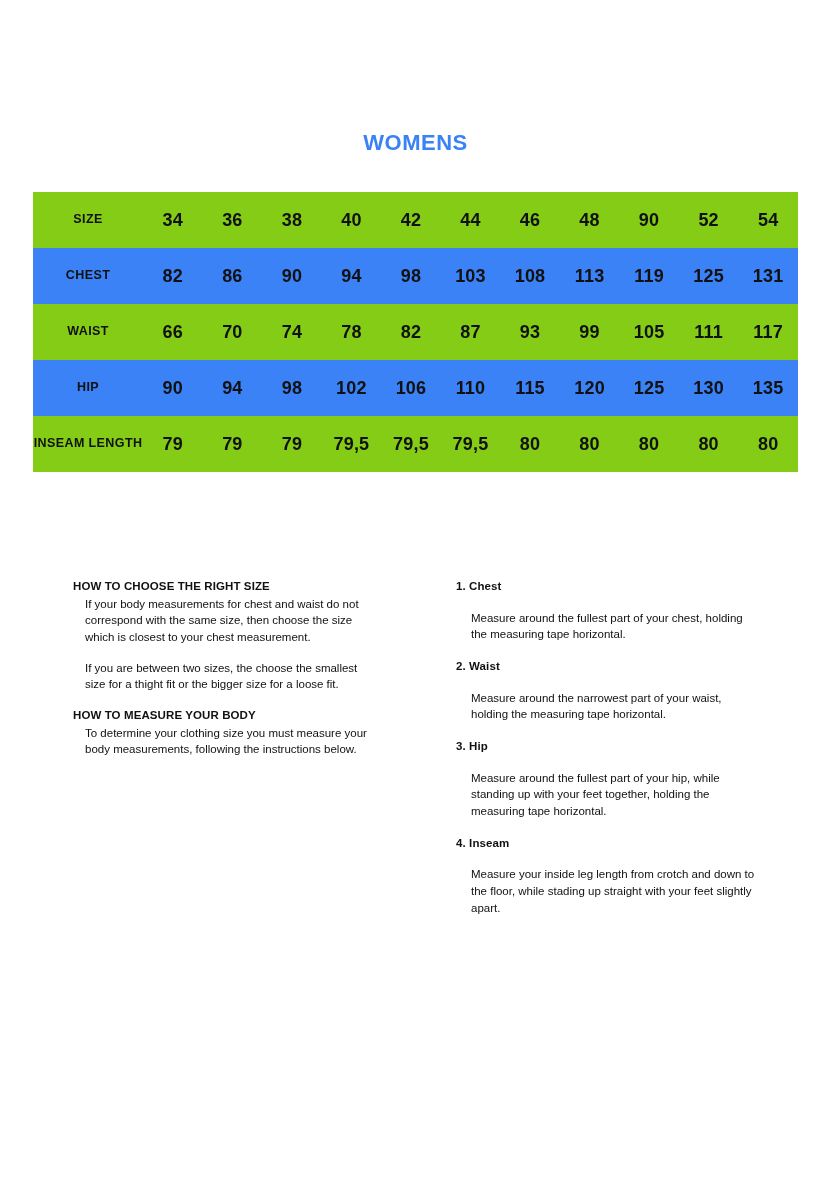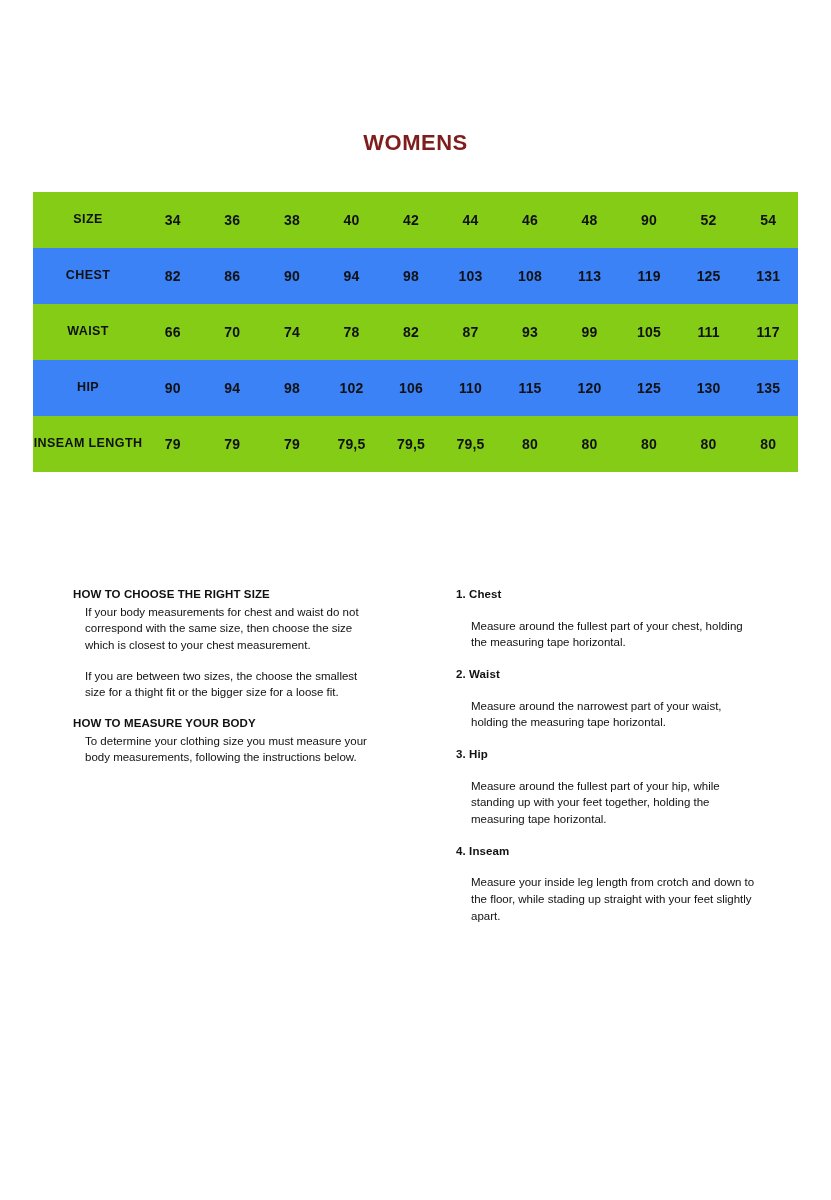--- a/index.html
+++ b/index.html
@@ -22,21 +22,21 @@
     position: relative;
     box-sizing: border-box;
   }
 
   
   .title {
     text-align: center;
     font-size: 22px;
     font-weight: bold;
     letter-spacing: 0.5px;
-    color: #7f1d1d;
+    color: #3b82f6;
     margin: 0;
     position: absolute;
     top: 130px;
     left: 0;
     right: 0;
   }
 
   
   .size-table-wrap {
     position: absolute;
@@ -50,21 +50,21 @@
     table-layout: fixed;
   }
   table.size-table tr.shaded {
     background: #84cc16;
   }
   table.size-table tr.plain {
     background: #3b82f6;
   }
   table.size-table th,
   table.size-table td {
-    font-size: 14px;
+    font-size: 18px;
     font-weight: bold;
     text-align: center;
     vertical-align: middle;
     height: 56px;
     padding: 0;
     color: #111111;
     border: none;
   }
   table.size-table th.rowhead {
     width: 110px;
@@ -90,21 +90,21 @@
     width: 305px;
   }
   .col-right {
     top: 578px;
     left: 456px;
     width: 315px;
   }
   .text-block h4 {
     font-size: 11.5px;
     font-weight: bold;
-    margin: 8px 0 1px 0;
+    margin: 0 0 1px 0;
     letter-spacing: 0.1px;
   }
   .text-block p {
     margin: 0 0 14px 12px;
   }
   .text-block p.tight {
     margin-bottom: 0;
   }
   .right-item {
     margin-bottom: 13px;

